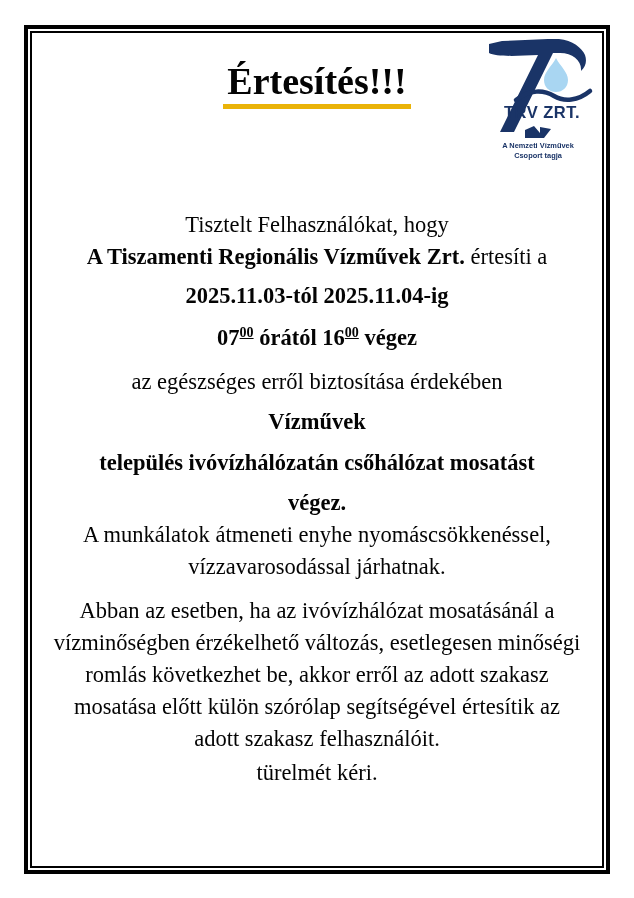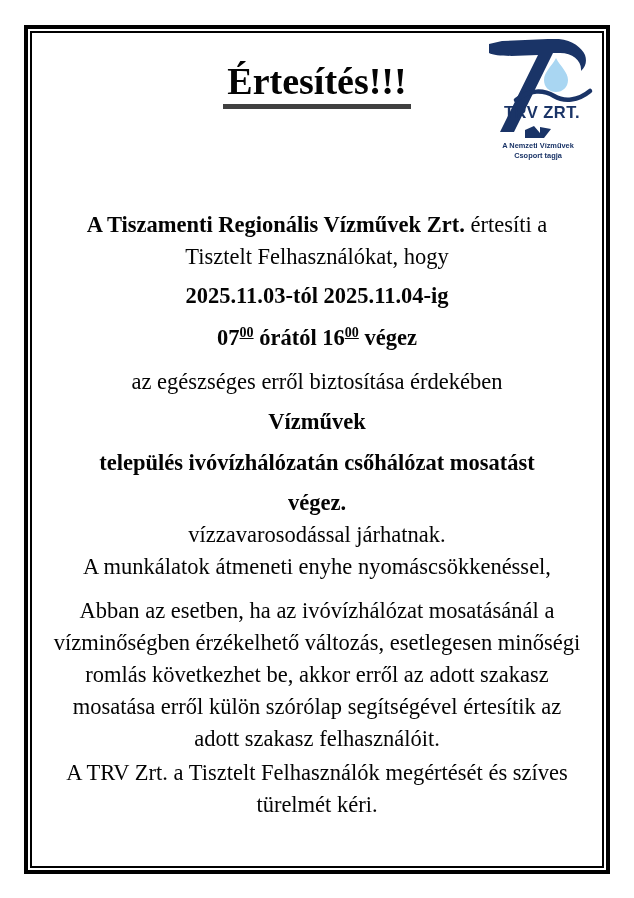--- a/index.html
+++ b/index.html
@@ -20,21 +20,21 @@
   .frame-inner{
     position:absolute;inset:2px;border:2px solid #000;pointer-events:none;
   }
   .content{
     position:absolute;inset:6px;padding:0 4px;text-align:center;overflow:hidden;
   }
   .title-row{margin-top:25px;}
   .doc-title{
     display:inline-block;
     font-size:38px;font-weight:bold;line-height:42px;
-    border-bottom:5px solid #404040;padding:0 4px 2px 4px;
+    border-bottom:5px solid #eab308;padding:0 4px 2px 4px;
   }
   p{width:100%;font-size:22.5px;line-height:32px;}
   .line{display:block;white-space:nowrap;}
   .b{font-weight:bold;}
   .sup{
     font-size:14px;font-weight:bold;text-decoration:underline;
     position:relative;top:-8px;letter-spacing:0;
   }
   .p-intro{margin-top:100px;}
   .p-date{margin-top:7px;}
@@ -83,22 +83,22 @@
       <text x="52" y="119" text-anchor="middle" font-size="7.4" font-weight="bold" fill="var(--navy)">Csoport tagja</text>
     </svg>
   </div>
 
   <div class="content">
     <div class="title-row">
       <span class="doc-title">Értesítés!!!</span>
     </div>
 
     <p class="p-intro">
+      <span class="line">Tisztelt Felhasználókat, hogy</span>
       <span class="line"><span class="b">A Tiszamenti Regionális Vízművek Zrt.</span><span> értesíti a</span></span>
-      <span class="line">Tisztelt Felhasználókat, hogy</span>
     </p>
 
     <p class="p-date b">
       <span class="line">2025.11.03-tól 2025.11.04-ig</span>
     </p>
 
     <p class="p-time b">
       <span class="line"><span>07</span><span class="sup">00</span><span> órától 16</span><span class="sup">00</span><span> végez</span></span>
     </p>
 
@@ -112,30 +112,29 @@
 
     <p class="p-work b">
       <span class="line">település ivóvízhálózatán csőhálózat mosatást</span>
     </p>
 
     <p class="p-verb b">
       <span class="line">végez.</span>
     </p>
 
     <p class="p-effects">
+      <span class="line">A munkálatok átmeneti enyhe nyomáscsökkenéssel,</span>
       <span class="line">vízzavarosodással járhatnak.</span>
-      <span class="line">A munkálatok átmeneti enyhe nyomáscsökkenéssel,</span>
     </p>
 
     <p class="p-quality">
       <span class="line">Abban az esetben, ha az ivóvízhálózat mosatásánál a</span>
       <span class="line">vízminőségben érzékelhető változás, esetlegesen minőségi</span>
       <span class="line">romlás következhet be, akkor erről az adott szakasz</span>
-      <span class="line">mosatása erről külön szórólap segítségével értesítik az</span>
+      <span class="line">mosatása előtt külön szórólap segítségével értesítik az</span>
       <span class="line">adott szakasz felhasználóit.</span>
     </p>
 
     <p class="p-closing">
-      <span class="line">A TRV Zrt. a Tisztelt Felhasználók megértését és szíves</span>
       <span class="line">türelmét kéri.</span>
     </p>
   </div>
 </div>
 
 </body></html>

